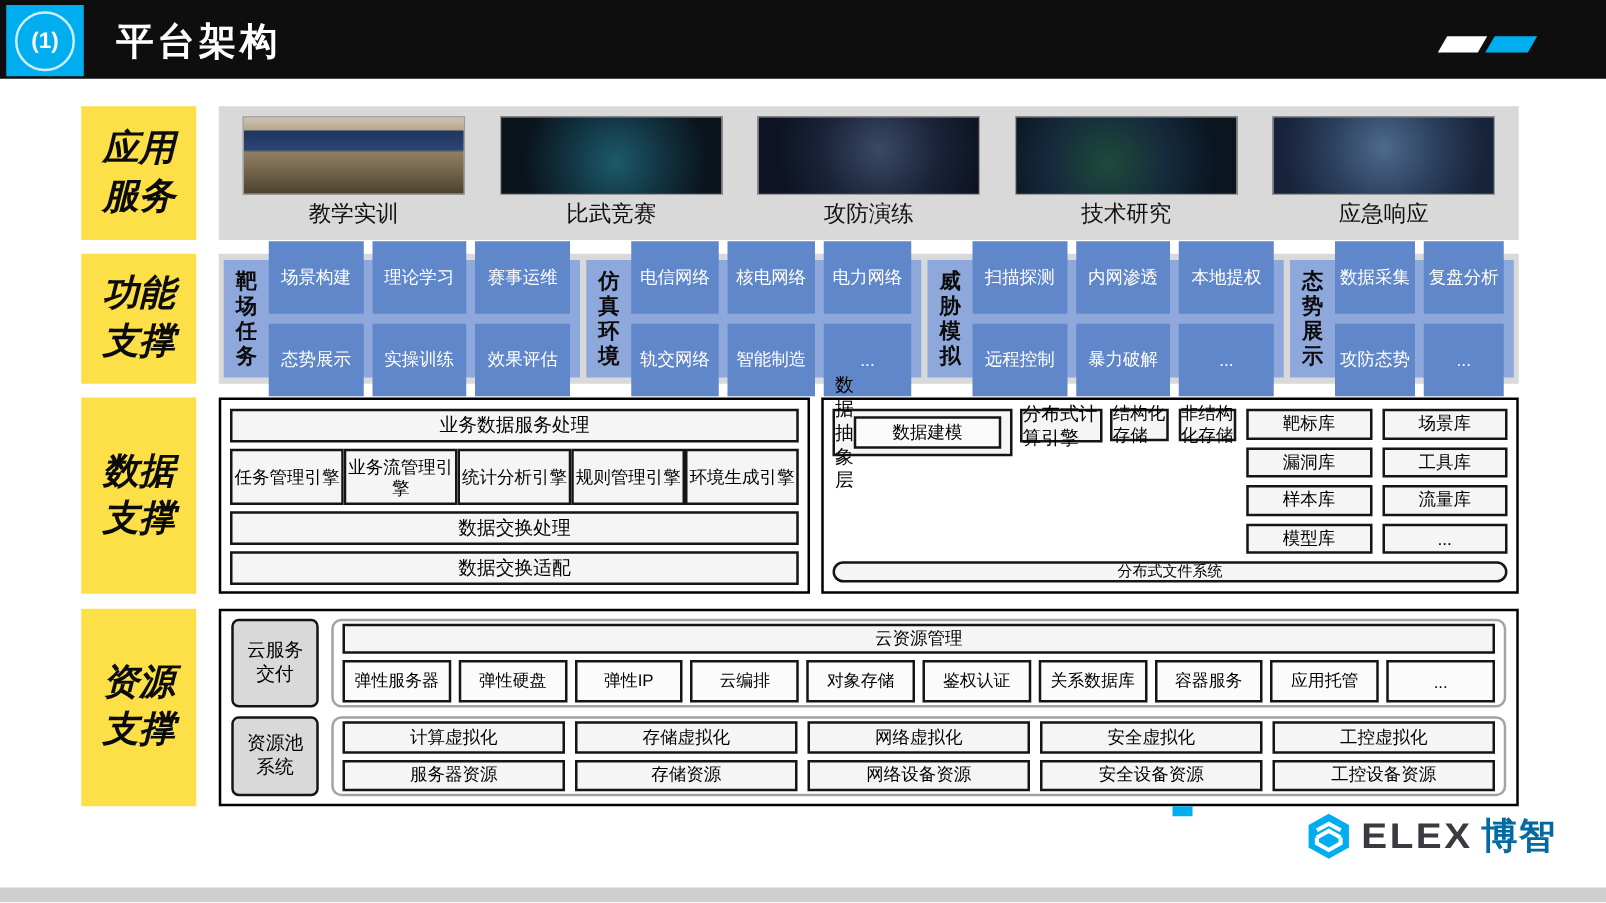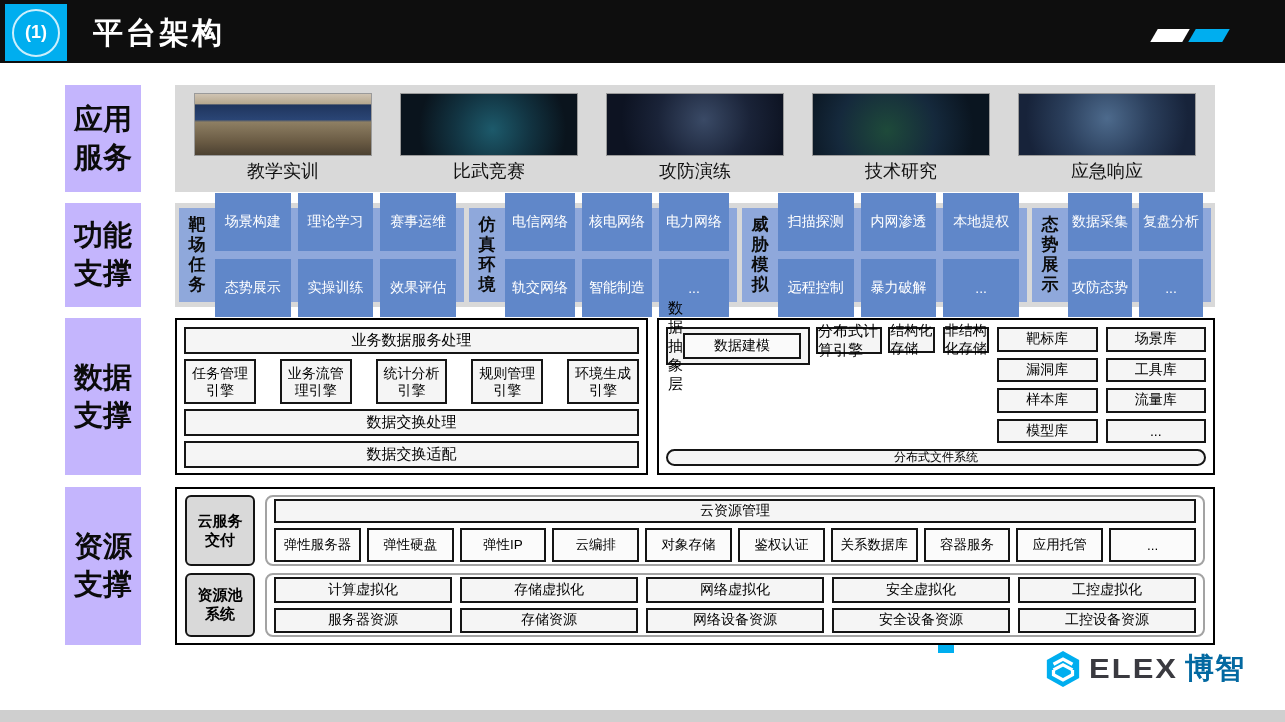--- a/index.html
+++ b/index.html
@@ -11,22 +11,22 @@
   .header-num{position:absolute;left:5px;top:4px;width:62px;height:57px;background:#00AEEF;
               display:flex;align-items:center;justify-content:center;}
   .header-num-circle{width:44px;height:44px;border:2px solid rgba(255,255,255,.8);border-radius:50%;
               display:flex;align-items:center;justify-content:center;color:#fff;font-weight:bold;font-size:18px;}
   .header-title{position:absolute;left:93px;top:13px;color:#fff;font-size:30px;font-weight:bold;letter-spacing:3px;}
   .para{position:absolute;top:29px;height:13px;transform:skewX(-30deg);}
   .para-white{left:1154px;width:32px;background:#ffffff;}
   .para-blue{left:1192px;width:34px;background:#00AEEF;}
 
   
-  .side-label{position:absolute;left:65px;width:76px;background:#c4b5fd;
-              display:flex;align-items:center;justify-content:center;}
+  .side-label{position:absolute;left:65px;width:92px;background:#fde047;
+              display:flex;align-items:center;justify-content:center;font-style:italic;}
   .side-label span{display:block;width:62px;font-size:29px;font-weight:bold;color:#0b0b0b;
               line-height:1.3;word-break:break-all;text-align:center;}
   .sl-app{top:85px;height:107px;}
   .sl-func{top:203px;height:104px;}
   .sl-data{top:318px;height:157px;}
   .sl-res{top:487px;height:158px;}
 
   
   .row-app{position:absolute;left:175px;top:85px;width:1040px;height:107px;background:#d9d9d9;
            display:flex;justify-content:space-evenly;align-items:flex-start;padding-top:8px;box-sizing:border-box;}
@@ -53,21 +53,21 @@
   .fitem{background:#6087C9;color:#fff;font-size:14px;height:34px;display:flex;
          align-items:center;justify-content:center;white-space:nowrap;padding:12px 2px;}
 
   
   .row-data{position:absolute;left:175px;top:318px;width:1040px;height:157px;display:flex;gap:9px;}
   .dpanel{border:2px solid #000;background:#fff;box-sizing:border-box;}
   .dpanel-left{width:473px;padding:7px;display:flex;flex-direction:column;gap:5px;}
   .dbox{border:2px solid #151515;background:#f5f5f5;display:flex;align-items:center;
         justify-content:center;font-size:15px;box-sizing:border-box;}
   .dbar{height:27px;flex:none;}
-  .engines{display:flex;gap:24px;height:45px;flex:none;}
+  .engines{display:flex;gap:0;height:45px;flex:none;}
   .engine{flex:1;border:2px solid #151515;background:#f5f5f5;display:flex;align-items:center;
           justify-content:center;text-align:center;font-size:14px;line-height:1.15;padding:1px;box-sizing:border-box;}
   .dpanel-right{flex:1;padding:7px;display:flex;flex-direction:column;gap:6px;}
   .dr-top{display:flex;gap:8px;flex:1;}
   .dr-left{width:323px;display:flex;flex-direction:row;gap:6px;}
   .abstract-box{height:38px;border:2px solid #151515;background:#f5f5f5;display:flex;
           align-items:center;box-sizing:border-box;}
   .abstract-label{flex:1;text-align:center;font-size:15px;}
   .modeling-box{width:118px;height:26px;border:2px solid #151515;background:#fafafa;margin-right:7px;
           display:flex;align-items:center;justify-content:center;font-size:14px;box-sizing:border-box;}
@@ -80,21 +80,21 @@
   .fs-bar{height:17px;flex:none;font-size:12px;border-radius:10px;}
 
   
   .row-res{position:absolute;left:175px;top:487px;width:1040px;height:158px;border:2px solid #000;
            background:#fff;box-sizing:border-box;padding:6px 8px;display:flex;flex-direction:column;gap:7px;}
   .rrow{display:flex;gap:10px;}
   .rrow-cloud{flex:1.12;}
   .rrow-pool{flex:1;}
   .rlabel{width:70px;background:#d9d9d9;border:2px solid #151515;border-radius:6px;
           display:flex;align-items:center;justify-content:center;box-sizing:border-box;}
-  .rlabel span{display:block;width:50px;font-size:15px;font-weight:bold;line-height:1.25;
+  .rlabel span{display:block;width:50px;font-size:15px;font-weight:normal;line-height:1.25;
           word-break:break-all;text-align:center;}
   .rcontainer{flex:1;border:2px solid #a3a3a3;border-radius:8px;padding:2px 7px;
           display:flex;flex-direction:column;gap:5px;box-sizing:border-box;}
   .mgmt-bar{height:24px;border:2px solid #151515;background:#f5f5f5;display:flex;flex:none;
           align-items:center;justify-content:center;font-size:14px;box-sizing:border-box;}
   .cloud-items{display:flex;gap:6px;flex:1;}
   .citem{flex:1;border:2px solid #151515;background:#fbfbfb;display:flex;align-items:center;
          justify-content:center;font-size:13.5px;white-space:nowrap;box-sizing:border-box;}
   .pool-grid{display:grid;grid-template-columns:repeat(5,1fr);gap:5px 8px;flex:1;}
   .pitem{border:2px solid #151515;background:#f5f5f5;display:flex;align-items:center;

